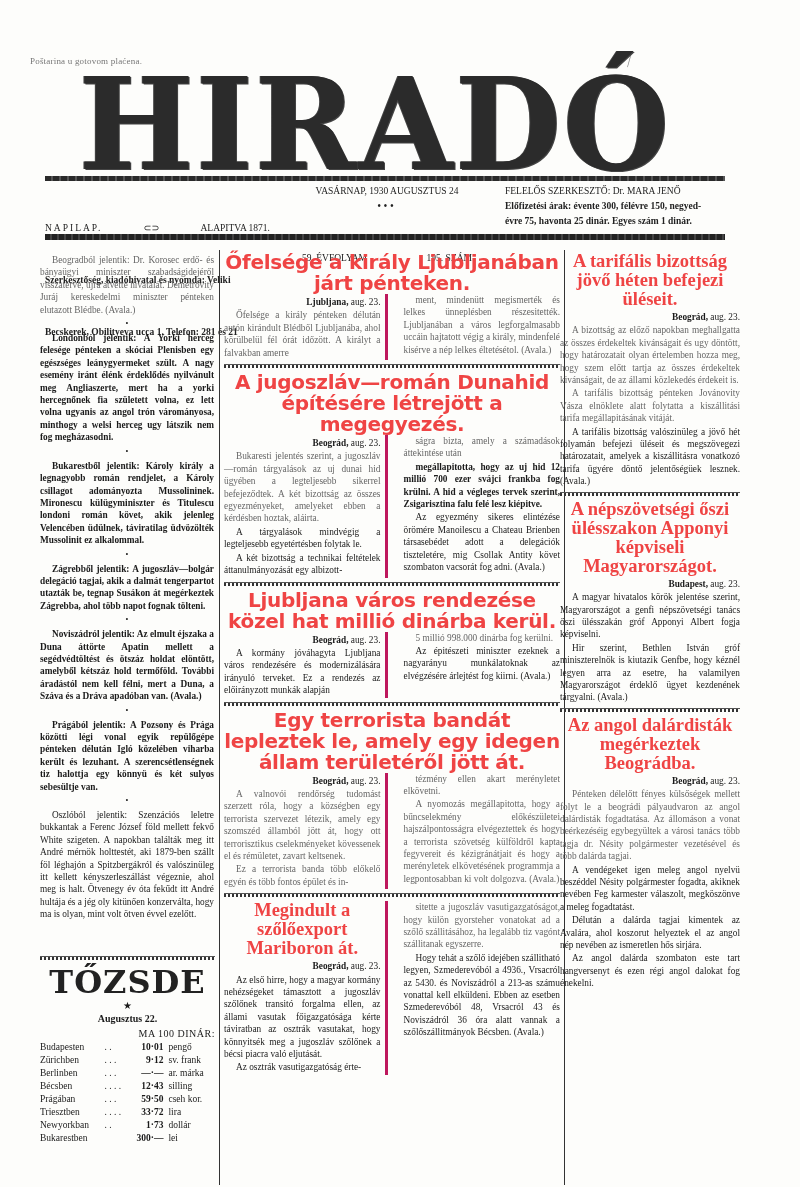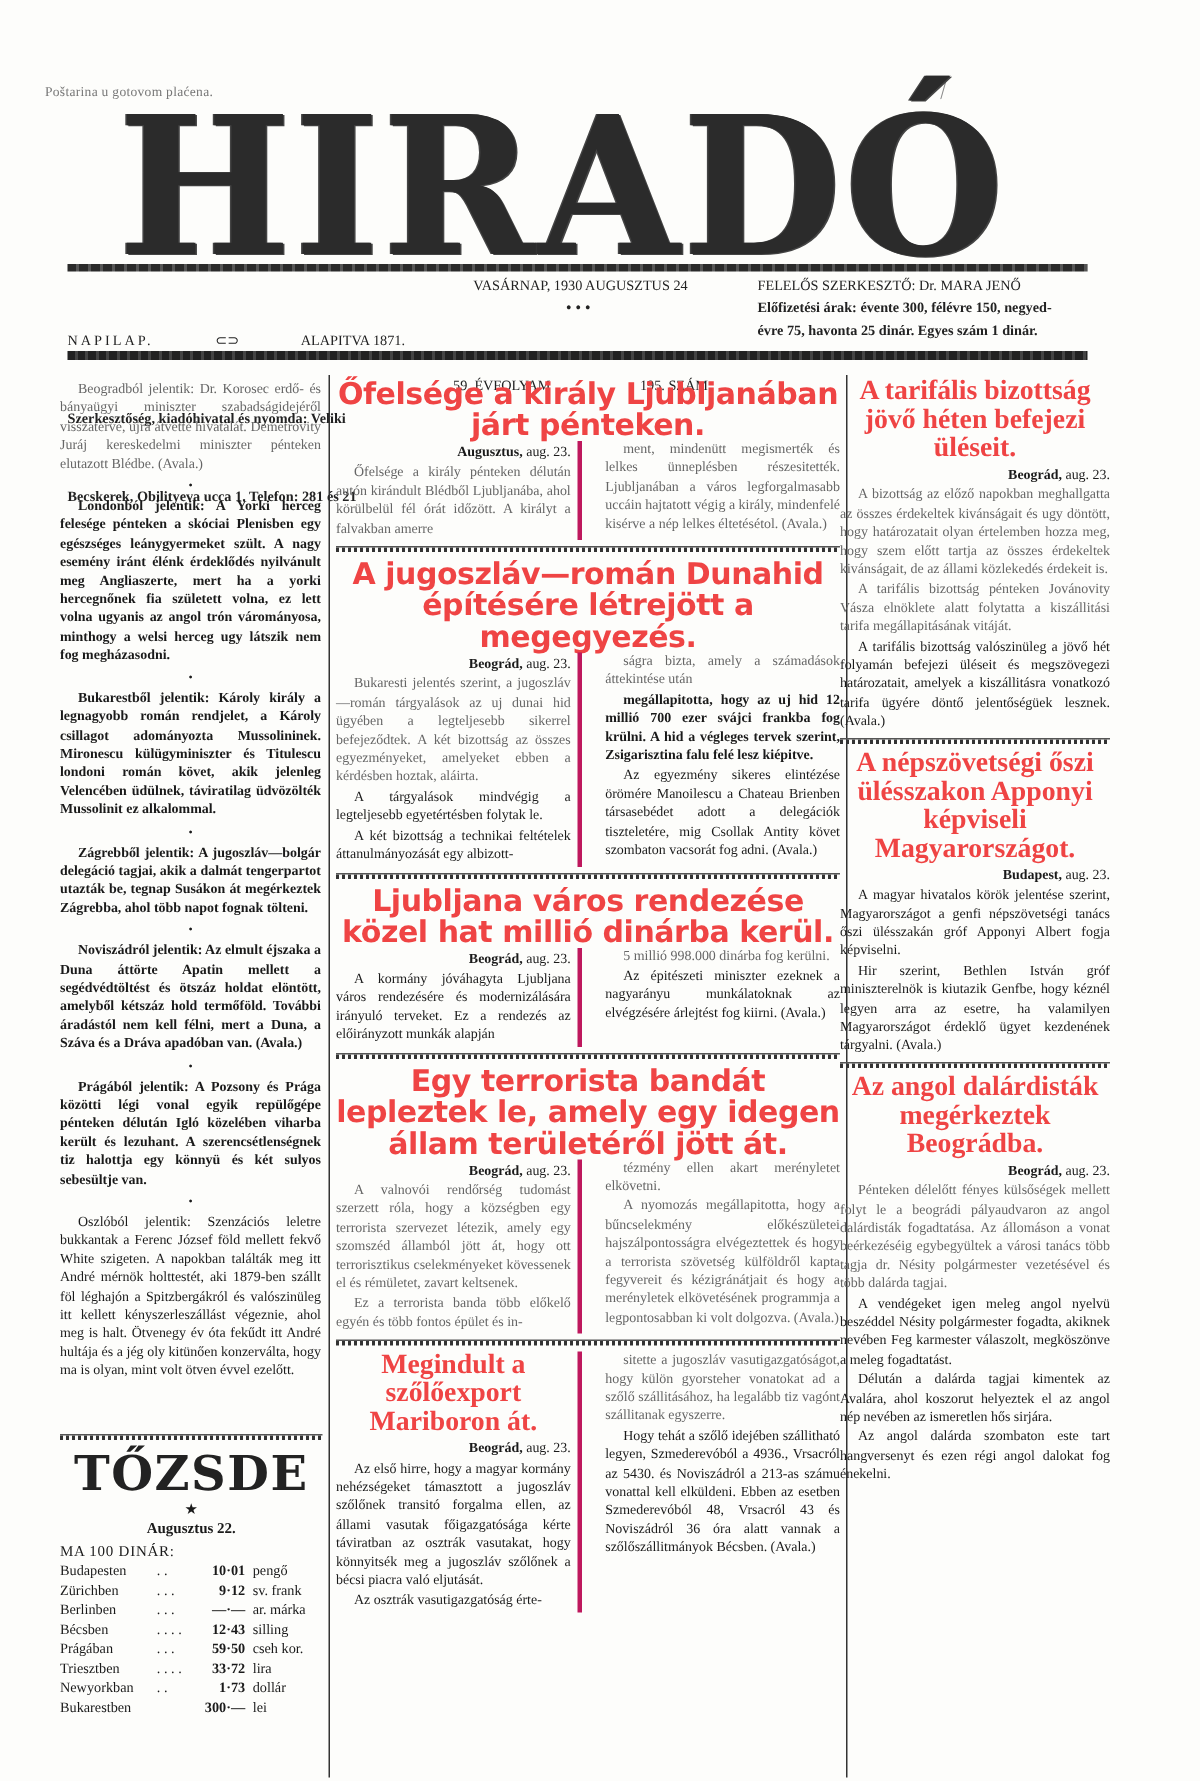--- a/index.html
+++ b/index.html
@@ -107,21 +107,21 @@
   <p class="bold">Prágából jelentik: A Pozsony és Prága közötti légi vonal egyik repülőgépe pénteken délután Igló közelében viharba került és lezuhant. A szerencsétlenségnek tiz halottja egy könnyü és két sulyos sebesültje van.</p>
   <div class="sep">•</div>
   <p>Oszlóból jelentik: Szenzációs leletre bukkantak a Ferenc József föld mellett fekvő White szigeten. A napokban találták meg itt André mérnök holttestét, aki 1879-ben szállt föl léghajón a Spitzbergákról és valószinüleg itt kellett kényszerleszállást végeznie, ahol meg is halt. Ötvenegy év óta fekűdt itt André hultája és a jég oly kitünően konzerválta, hogy ma is olyan, mint volt ötven évvel ezelőtt.</p>
 </div>
 
 <div class="article" style="left:40px; top:952px; width:175px;">
   <div class="hsep"></div>
   <div class="tozsde-title">TŐZSDE</div>
   <div style="text-align:center;font-size:10px;">★</div>
   <div style="text-align:center;font-size:10px;line-height:15px;font-weight:bold;">Augusztus 22.</div>
-  <div style="text-align:left;font-size:10px;line-height:15px;letter-spacing:0.5px;">MA 100 DINÁR:</div>
+  <div style="text-align:right;font-size:10px;line-height:15px;letter-spacing:0.5px;">MA 100 DINÁR:</div>
   <table class="tozsde-table">
     <tbody>
         <tr>
           <td>Budapesten</td>
           <td>. .</td>
           <td class="num">10·01</td>
           <td>pengő</td>
         </tr>
     <tr>
           <td>Zürichben</td>
@@ -171,21 +171,21 @@
 
 <div class="vline" style="left:219px; top:250px; height:935px;"></div>
 <div class="vline" style="left:564px; top:250px; height:935px;"></div>
 
 <div class="col" style="left:224px; top:252px; width:336px;">
 
   <div>
     <div class="headline big">Őfelsége a király Ljubljanában járt pénteken.</div>
     <div class="two-col">
       <div>
-        <div class="dateline"><b>Augusztus,</b> <span>aug. 23.</span></div>
+        <div class="dateline"><b>Ljubljana,</b> <span>aug. 23.</span></div>
         <p class="faint">Őfelsége a király pénteken délután autón kirándult Blédből Ljubljanába, ahol körülbelül fél órát időzött. A királyt a falvakban amerre</p>
       </div>
       <div>
           <p class="faint">ment, mindenütt megismerték és lelkes ünneplésben részesitették. Ljubljanában a város legforgalmasabb uccáin hajtatott végig a király, mindenfelé kisérve a nép lelkes éltetésétol. (Avala.)</p>
         </div>
     </div>
   </div>
   <div class="hsep"></div>
 
   <div>

